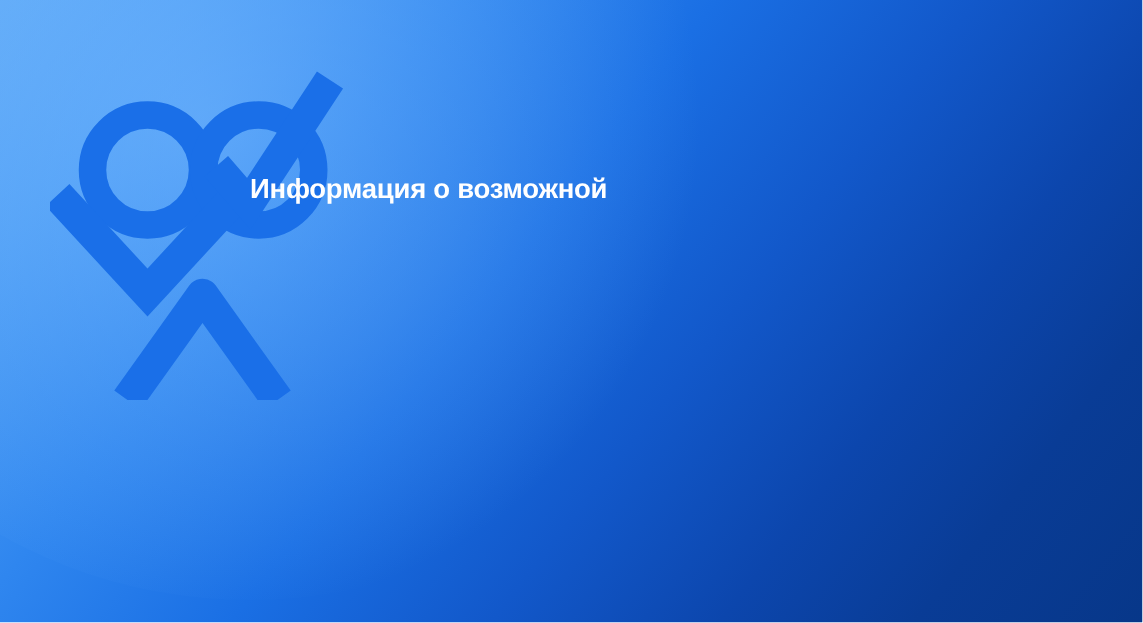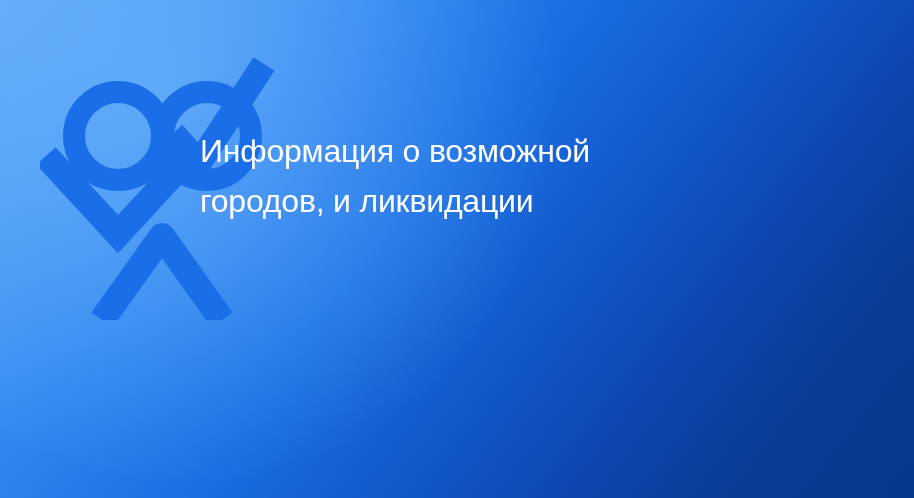--- a/index.html
+++ b/index.html
@@ -47,22 +47,22 @@
     height: 282px;
   }
   .logo svg { display: block; width: 100%; height: 100%; }
 
   .headline {
     position: absolute;
     left: 200px;
     top: 126px;
     width: 520px;
     color: #ffffff;
-    font-size: 32px;
-    font-weight: normal;
+    font-size: 22px;
+    font-weight: bold;
     line-height: 50px;
     letter-spacing: -0.2px;
     white-space: nowrap;
   }
   .headline .ln { display: block; }
 </style>
 </head>
 <body>
 
 <div class="card">
@@ -81,16 +81,15 @@
 
         <path d="M62 282 L122 198 L182 282" stroke-width="26" stroke-linejoin="round"></path>
       </g>
 
       <path d="M133 95 L159 125 L224 26" fill="none" stroke="#1a6fe8" stroke-width="25" stroke-linecap="butt" stroke-linejoin="miter"></path>
     </svg>
   </div>
 
   <div class="headline">
     <span class="ln">Информация о возможной</span>
-    <span class="ln">городов, и ликвидации</span>
   </div>
 
 </div>
 
 </body></html>

